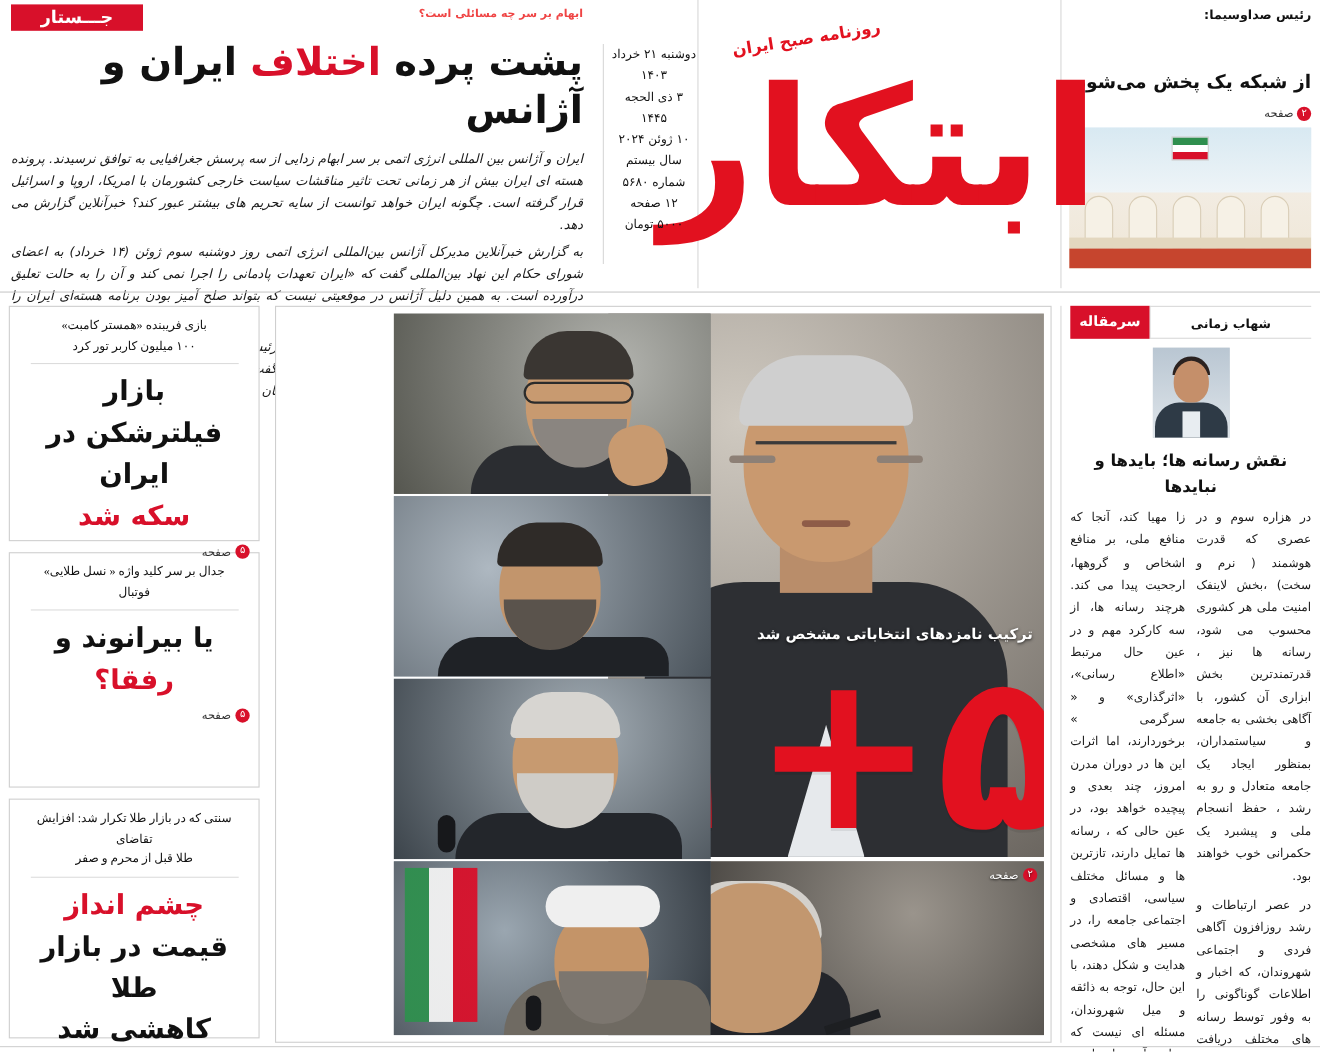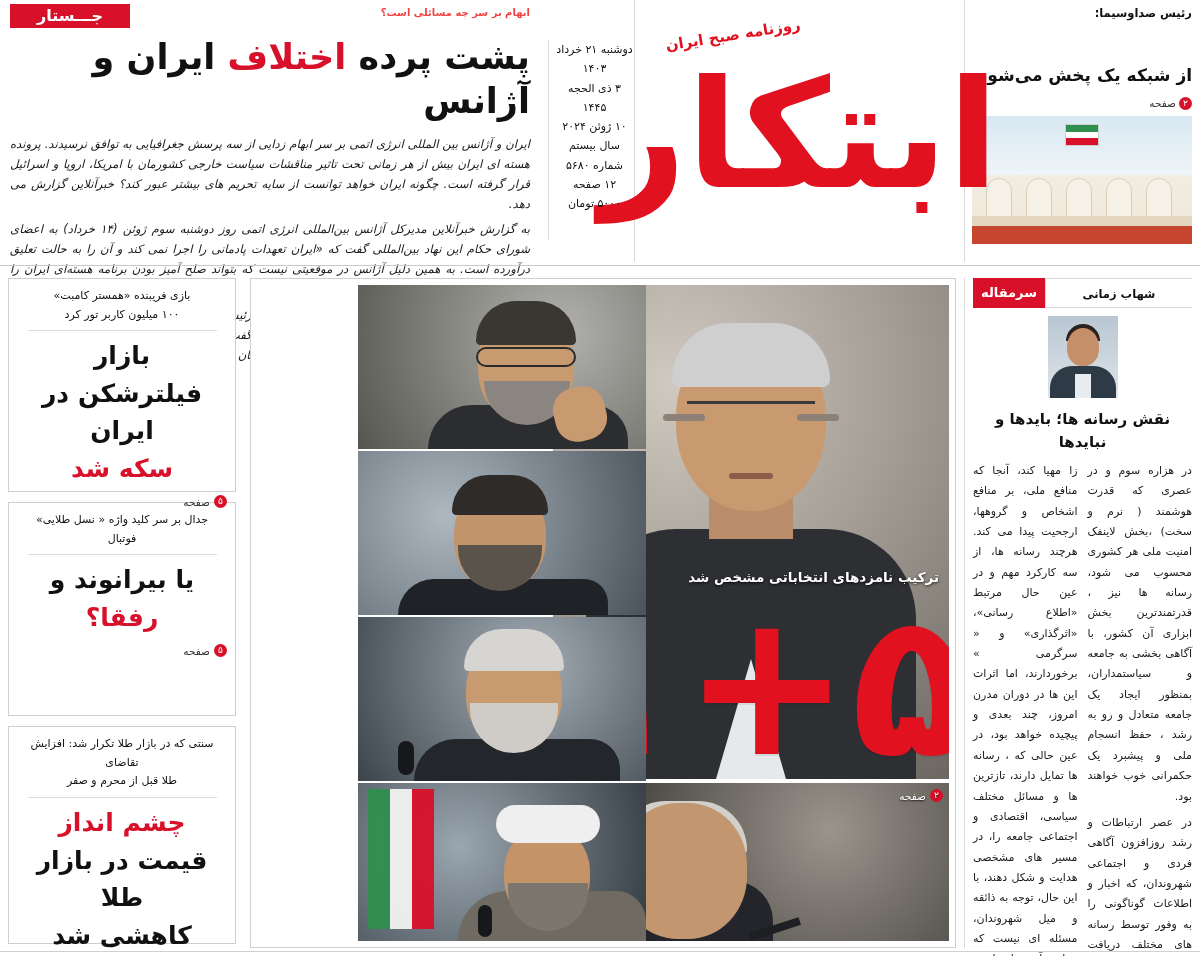--- a/index.html
+++ b/index.html
@@ -477,20 +477,21 @@
   }
   .brief:nth-child(1) { height: 214px; }
   .brief:nth-child(2) { height: 214px; }
   .brief:nth-child(3) { height: 218px; }
   .brief-kicker {
     font-size: 11px;
     line-height: 1.7;
     text-align: center;
     color: #111;
     direction: rtl;
+    font-family: Liberation Serif, serif;
   }
   .brief-rule {
     margin: 6px auto;
     width: 90%;
     border-top: 1px solid #dcdcdc;
   }
   .brief-title {
     text-align: center;
     font-size: 25px;
     font-weight: bold;

